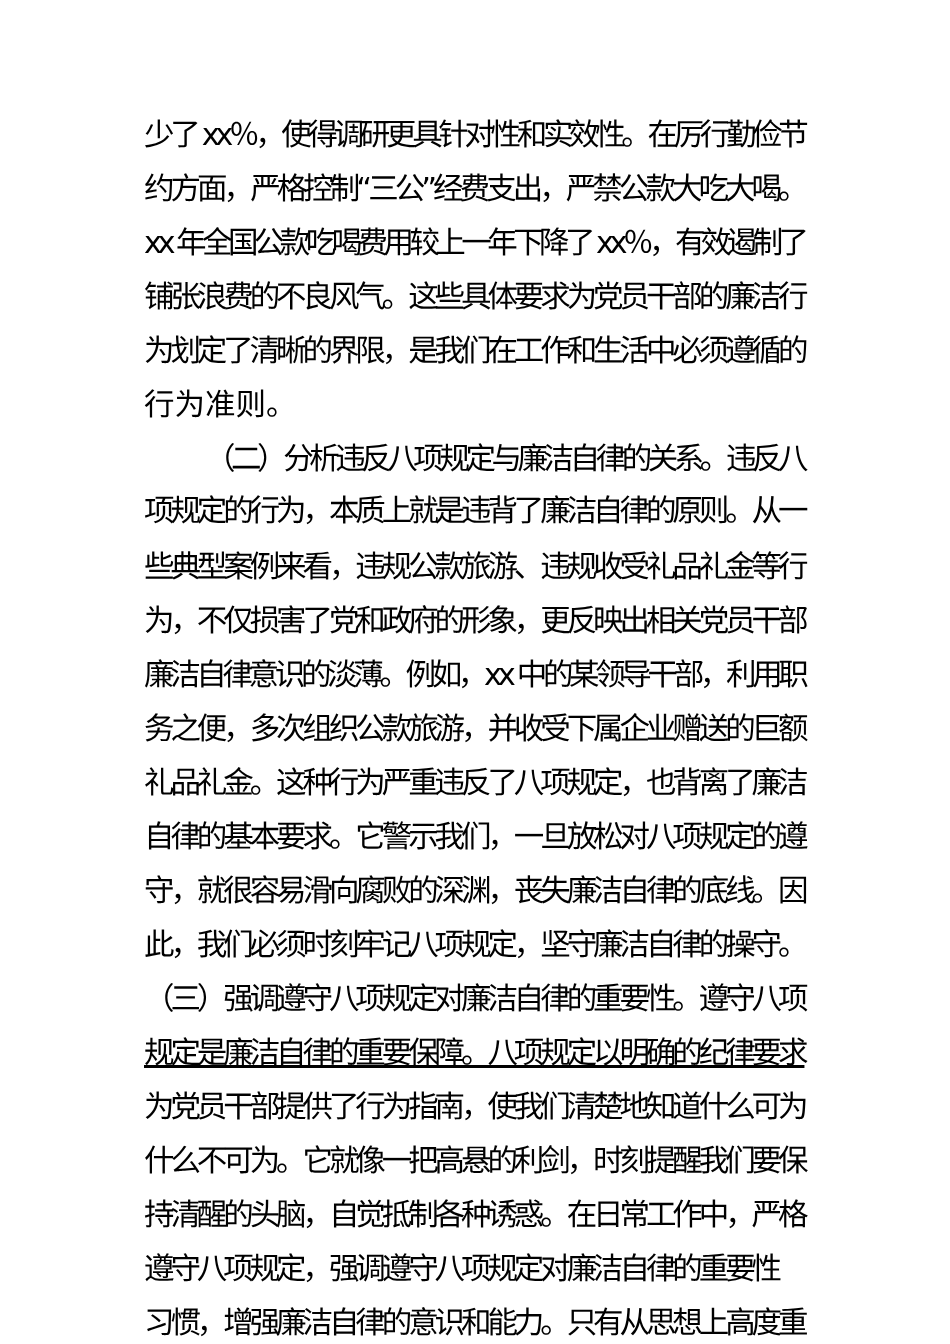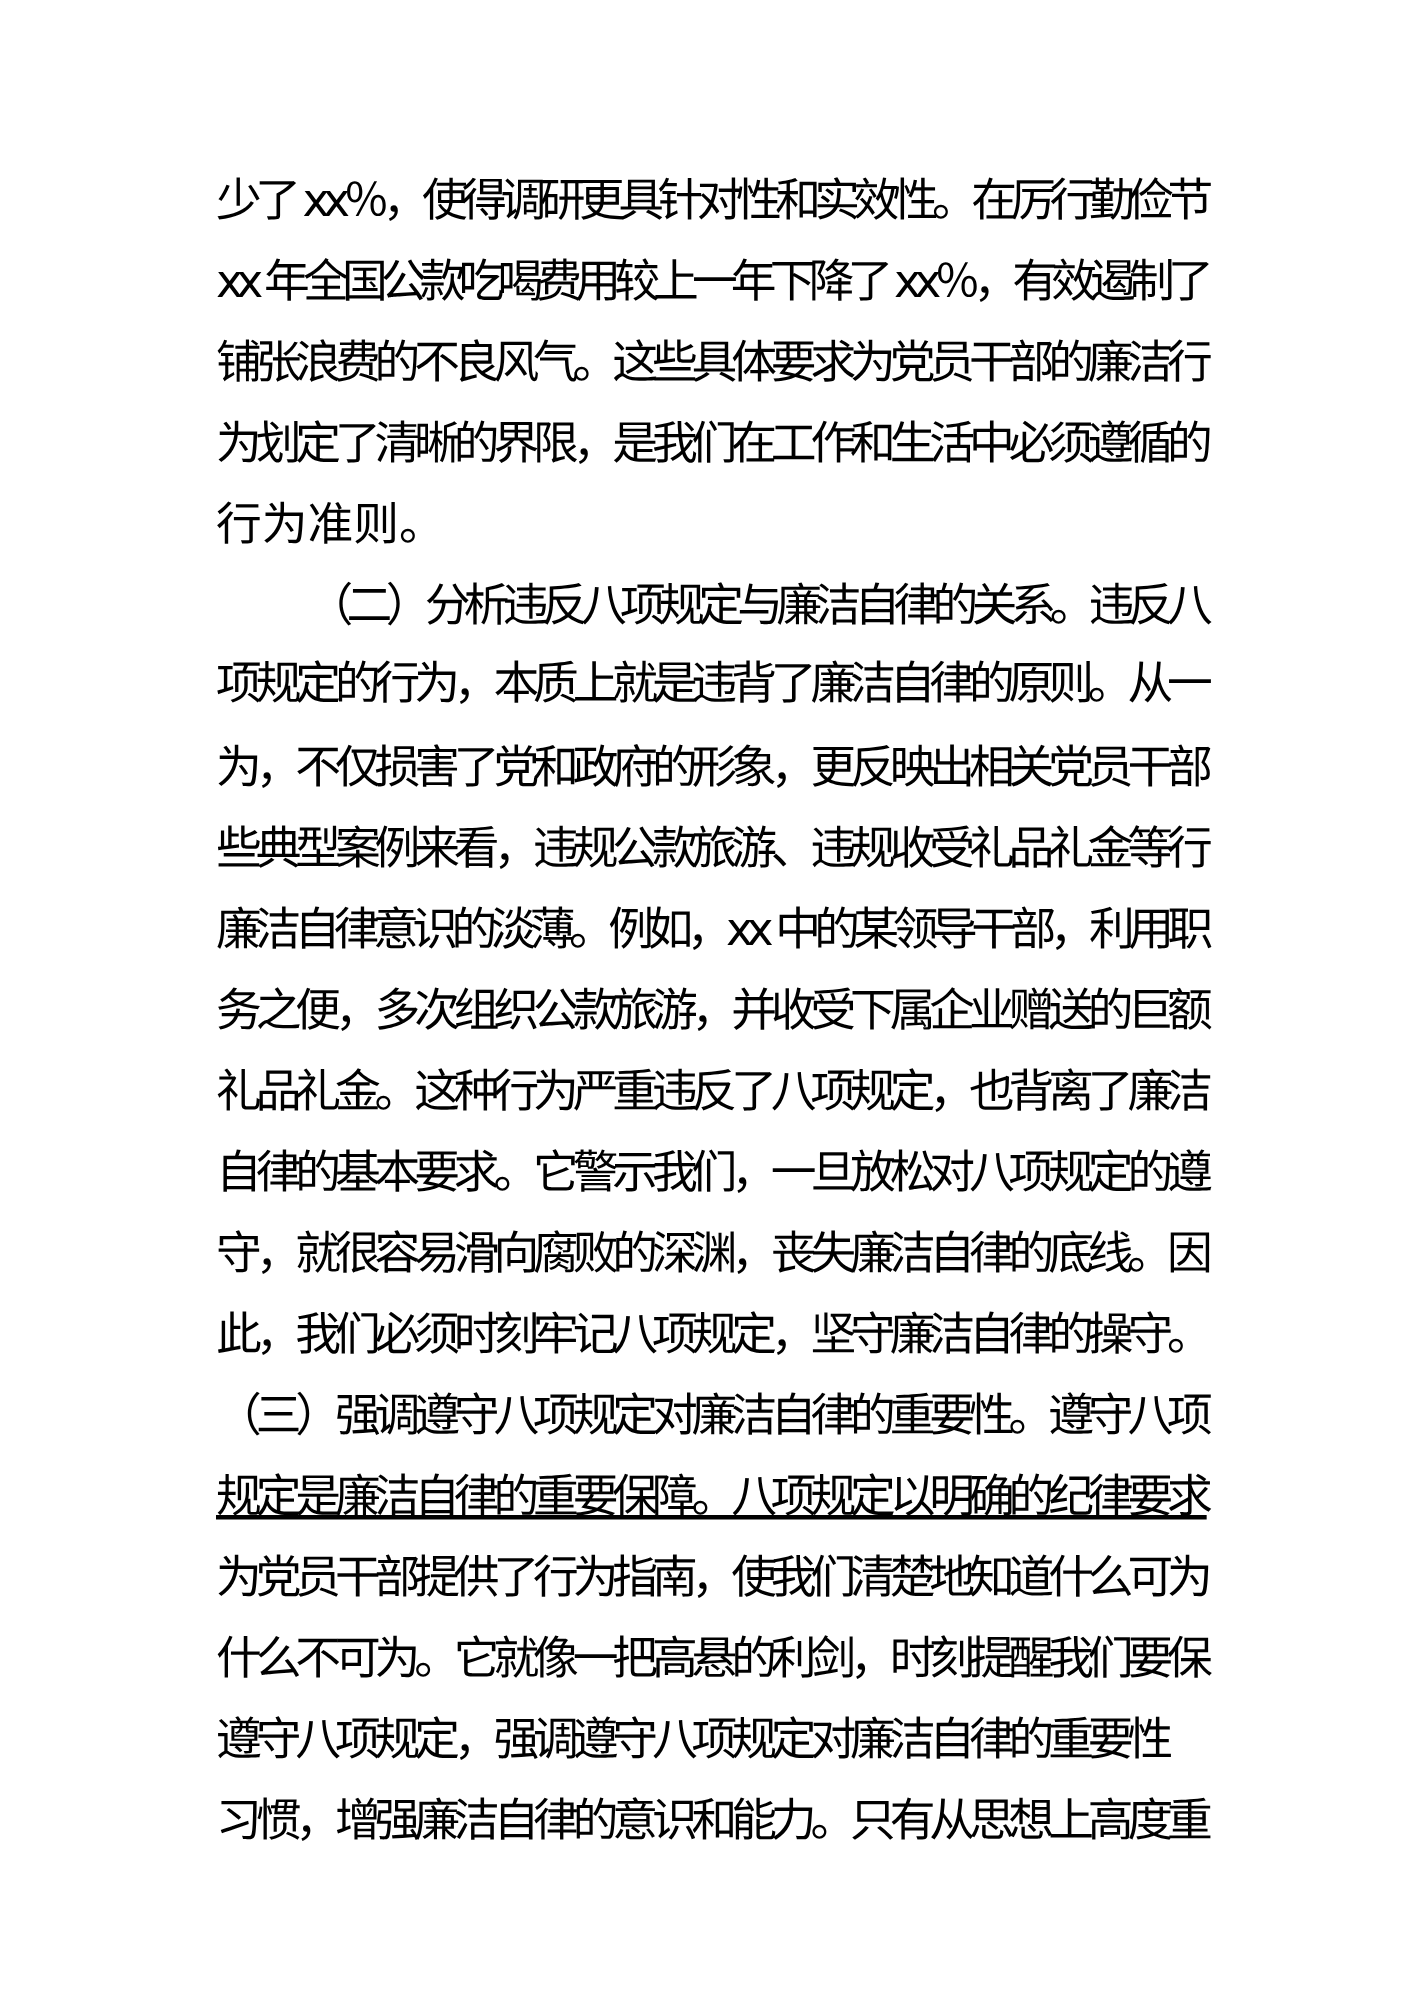--- a/index.html
+++ b/index.html
@@ -51,34 +51,36 @@
   .indent-2 {
     padding-left: 61px;
   }
 </style>
 </head>
 <body>
 
 <div class="page">
   <div class="text-block" id="body-container">
       <div class="doc-line justify" style="letter-spacing: -4.346px;">少了 xx％，使得调研更具针对性和实效性。在厉行勤俭节</div>
+      <div class="doc-line justify" style="letter-spacing: -3.96px;">约方面，严格控制“三公”经费支出，严禁公款大吃大喝。</div>
       <div class="doc-line justify" style="letter-spacing: -4.571px;">xx 年全国公款吃喝费用较上一年下降了 xx％，有效遏制了</div>
       <div class="doc-line justify" style="letter-spacing: -4.083px;">铺张浪费的不良风气。这些具体要求为党员干部的廉洁行</div>
       <div class="doc-line justify" style="letter-spacing: -4.083px;">为划定了清晰的界限，是我们在工作和生活中必须遵循的</div>
       <div class="doc-line justify" style="letter-spacing: 0px;">行为准则。</div>
       <div class="doc-line justify indent-2" style="letter-spacing: -4.455px;">（二）分析违反八项规定与廉洁自律的关系。违反八</div>
       <div class="doc-line justify" style="letter-spacing: -4.083px; font-family: Liberation Mono, monospace;">项规定的行为，本质上就是违背了廉洁自律的原则。从一</div>
+      <div class="doc-line justify" style="letter-spacing: -4.083px;">些典型案例来看，违规公款旅游、违规收受礼品礼金等行</div>
       <div class="doc-line justify" style="letter-spacing: -4.083px;">为，不仅损害了党和政府的形象，更反映出相关党员干部</div>
-      <div class="doc-line justify" style="letter-spacing: -4.083px;">些典型案例来看，违规公款旅游、违规收受礼品礼金等行</div>
       <div class="doc-line justify" style="letter-spacing: -4.346px;">廉洁自律意识的淡薄。例如，xx 中的某领导干部，利用职</div>
       <div class="doc-line justify" style="letter-spacing: -4.083px;">务之便，多次组织公款旅游，并收受下属企业赠送的巨额</div>
       <div class="doc-line justify" style="letter-spacing: -4.083px;">礼品礼金。这种行为严重违反了八项规定，也背离了廉洁</div>
       <div class="doc-line justify" style="letter-spacing: -4.083px;">自律的基本要求。它警示我们，一旦放松对八项规定的遵</div>
       <div class="doc-line justify" style="letter-spacing: -4.083px;">守，就很容易滑向腐败的深渊，丧失廉洁自律的底线。因</div>
       <div class="doc-line justify" style="letter-spacing: -4.083px;">此，我们必须时刻牢记八项规定，坚守廉洁自律的操守。</div>
       <div class="doc-line justify" style="letter-spacing: -4.083px;">（三）强调遵守八项规定对廉洁自律的重要性。遵守八项</div>
       <div class="doc-line justify" style="letter-spacing: -4.083px; text-decoration: underline;">规定是廉洁自律的重要保障。八项规定以明确的纪律要求</div>
       <div class="doc-line justify" style="letter-spacing: -4.083px;">为党员干部提供了行为指南，使我们清楚地知道什么可为</div>
       <div class="doc-line justify" style="letter-spacing: -4.083px;">什么不可为。它就像一把高悬的利剑，时刻提醒我们要保</div>
+      <div class="doc-line justify" style="letter-spacing: -4.083px;">持清醒的头脑，自觉抵制各种诱惑。在日常工作中，严格</div>
       <div class="doc-line justify" style="letter-spacing: -4.083px;">遵守八项规定，强调遵守八项规定对廉洁自律的重要性</div>
       <div class="doc-line justify" style="letter-spacing: -4.083px;">习惯，增强廉洁自律的意识和能力。只有从思想上高度重</div>
     </div>
 </div>
 
 </body></html>

